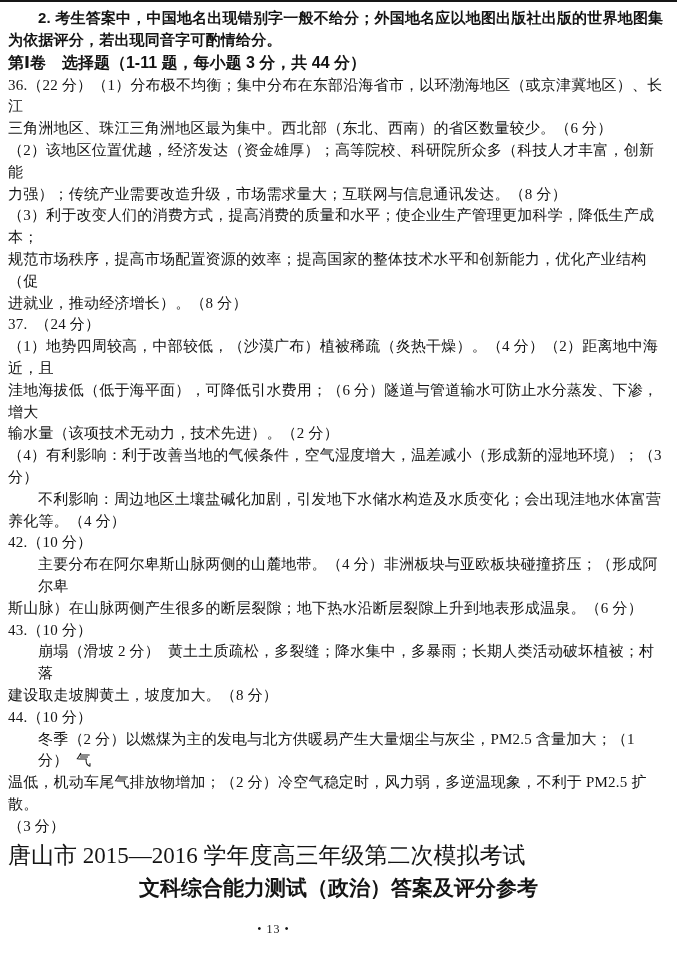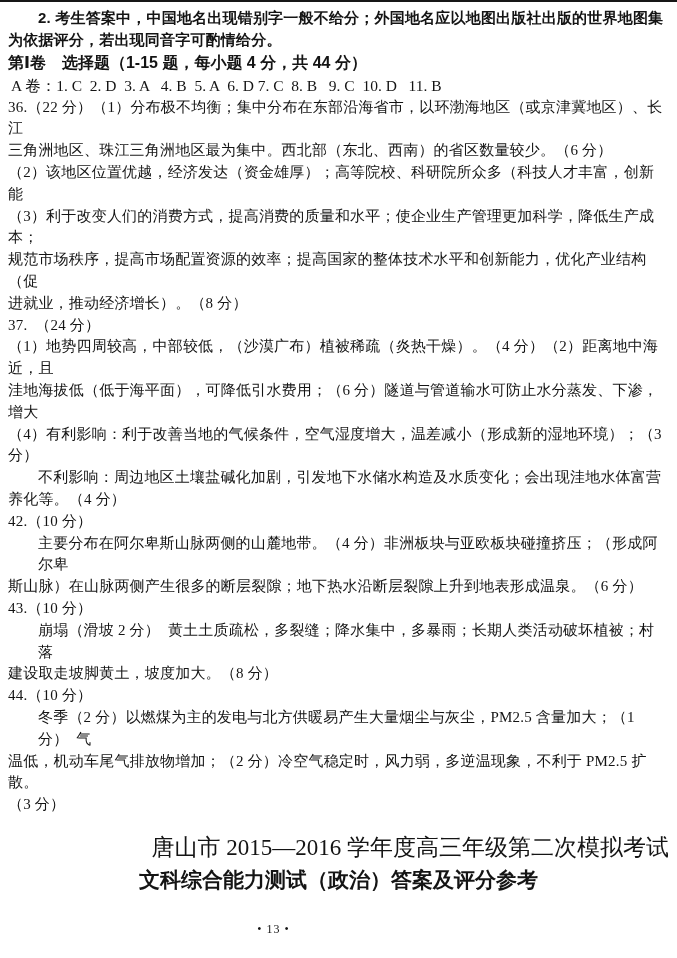--- a/index.html
+++ b/index.html
@@ -41,24 +41,24 @@
   }
   .answers-line {
     font-size: 15.5px;
     line-height: 22px;
     white-space: pre-wrap;
     padding-left: 3px;
   }
   .q-label { font-weight: normal; }
   .ind30 { padding-left: 30px; }
   .doc-title {
-    text-align: right;
+    text-align: left;
     font-size: 23px;
     line-height: 30px;
-    margin-top: 17px;
+    margin-top: 4px;
     white-space: pre-wrap;
   }
   .doc-subtitle {
     text-align: center;
     font-size: 21px;
     line-height: 34px;
     font-weight: bold;
     font-family: "Liberation Sans", "DejaVu Sans", sans-serif;
     white-space: pre-wrap;
   }
@@ -76,34 +76,35 @@
 <body>
 
 <div class="page">
   <div class="scan-topline"></div>
 
   <div class="content">
 
     <div class="line bold-sans ind30">2. 考生答案中，中国地名出现错别字一般不给分；外国地名应以地图出版社出版的世界地图集</div>
     <div class="line bold-sans">为依据评分，若出现同音字可酌情给分。</div>
 
-    <div class="section-head bold-sans">第Ⅰ卷　选择题（1-15 题，每小题 4 分，共 44 分）</div>
-    <div class="answers-line">A 卷：1. C  2. D  3. A   4. B  5. A  6. D 7. C  8. B   9. C  10. D   11. B</div>
+    <div class="section-head bold-sans">第Ⅰ卷　选择题（1-11 题，每小题 3 分，共 44 分）</div>
 
 
     <div class="line"><span class="q-label">36.（22 分）</span><span>（1）分布极不均衡；集中分布在东部沿海省市，以环渤海地区（或京津冀地区）、长江</span></div>
     <div class="line">三角洲地区、珠江三角洲地区最为集中。西北部（东北、西南）的省区数量较少。（6 分）</div>
     <div class="line">（2）该地区位置优越，经济发达（资金雄厚）；高等院校、科研院所众多（科技人才丰富，创新能</div>
+    <div class="line">力强）；传统产业需要改造升级，市场需求量大；互联网与信息通讯发达。（8 分）</div>
     <div class="line">（3）利于改变人们的消费方式，提高消费的质量和水平；使企业生产管理更加科学，降低生产成本；</div>
     <div class="line">规范市场秩序，提高市场配置资源的效率；提高国家的整体技术水平和创新能力，优化产业结构（促</div>
     <div class="line">进就业，推动经济增长）。（8 分）</div>
 
     <div class="line q-label">37.  （24 分）</div>
     <div class="line">（1）地势四周较高，中部较低，（沙漠广布）植被稀疏（炎热干燥）。（4 分）（2）距离地中海近，且</div>
     <div class="line">洼地海拔低（低于海平面），可降低引水费用；（6 分）隧道与管道输水可防止水分蒸发、下渗，增大</div>
+    <div class="line">输水量（该项技术无动力，技术先进）。（2 分）</div>
     <div class="line">（4）有利影响：利于改善当地的气候条件，空气湿度增大，温差减小（形成新的湿地环境）；（3 分）</div>
     <div class="line ind30">不利影响：周边地区土壤盐碱化加剧，引发地下水储水构造及水质变化；会出现洼地水体富营</div>
     <div class="line">养化等。（4 分）</div>
 
     <div class="line q-label">42.（10 分）</div>
     <div class="line ind30">主要分布在阿尔卑斯山脉两侧的山麓地带。（4 分）非洲板块与亚欧板块碰撞挤压；（形成阿尔卑</div>
     <div class="line">斯山脉）在山脉两侧产生很多的断层裂隙；地下热水沿断层裂隙上升到地表形成温泉。（6 分）</div>
 
     <div class="line q-label">43.（10 分）</div>
     <div class="line ind30">崩塌（滑坡 2 分）  黄土土质疏松，多裂缝；降水集中，多暴雨；长期人类活动破坏植被；村落</div>

